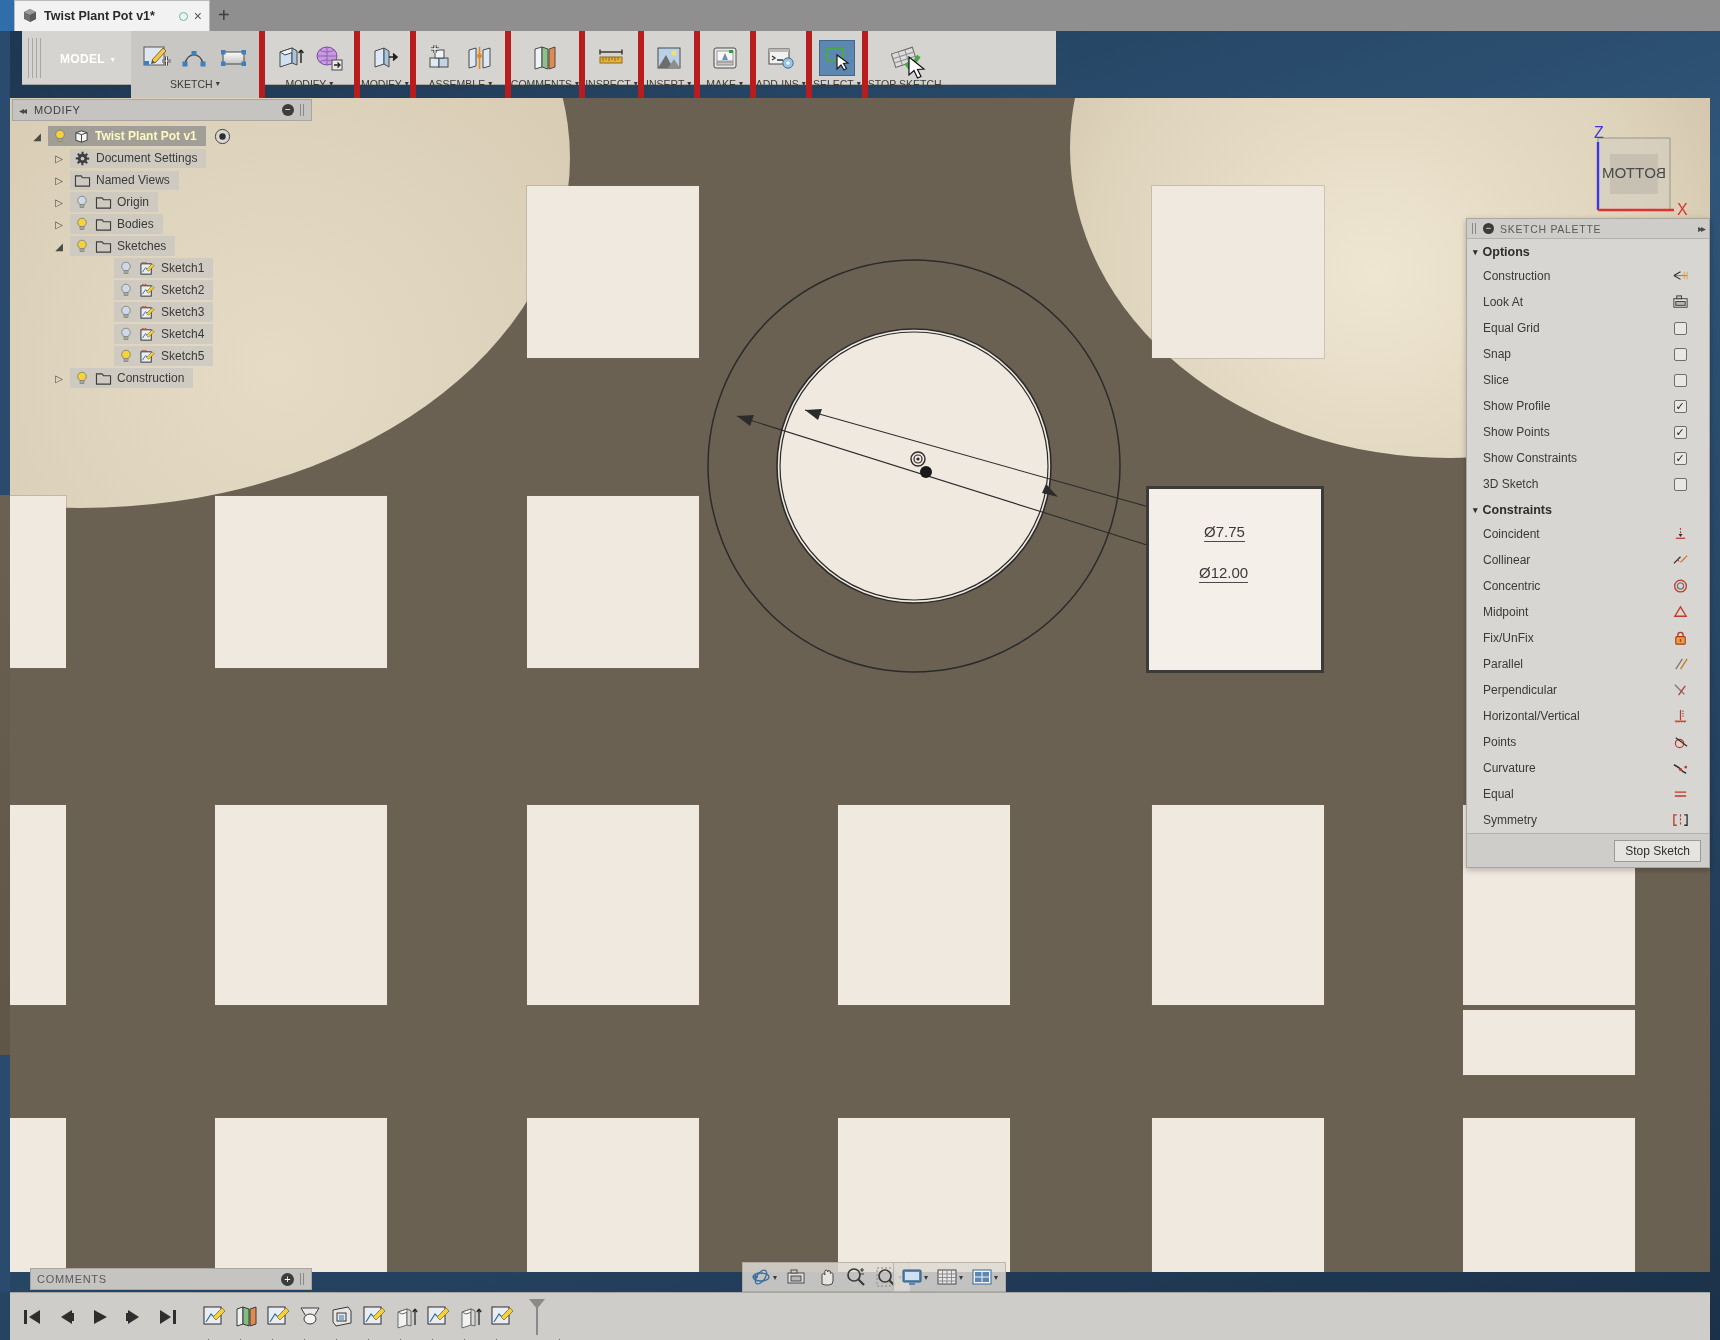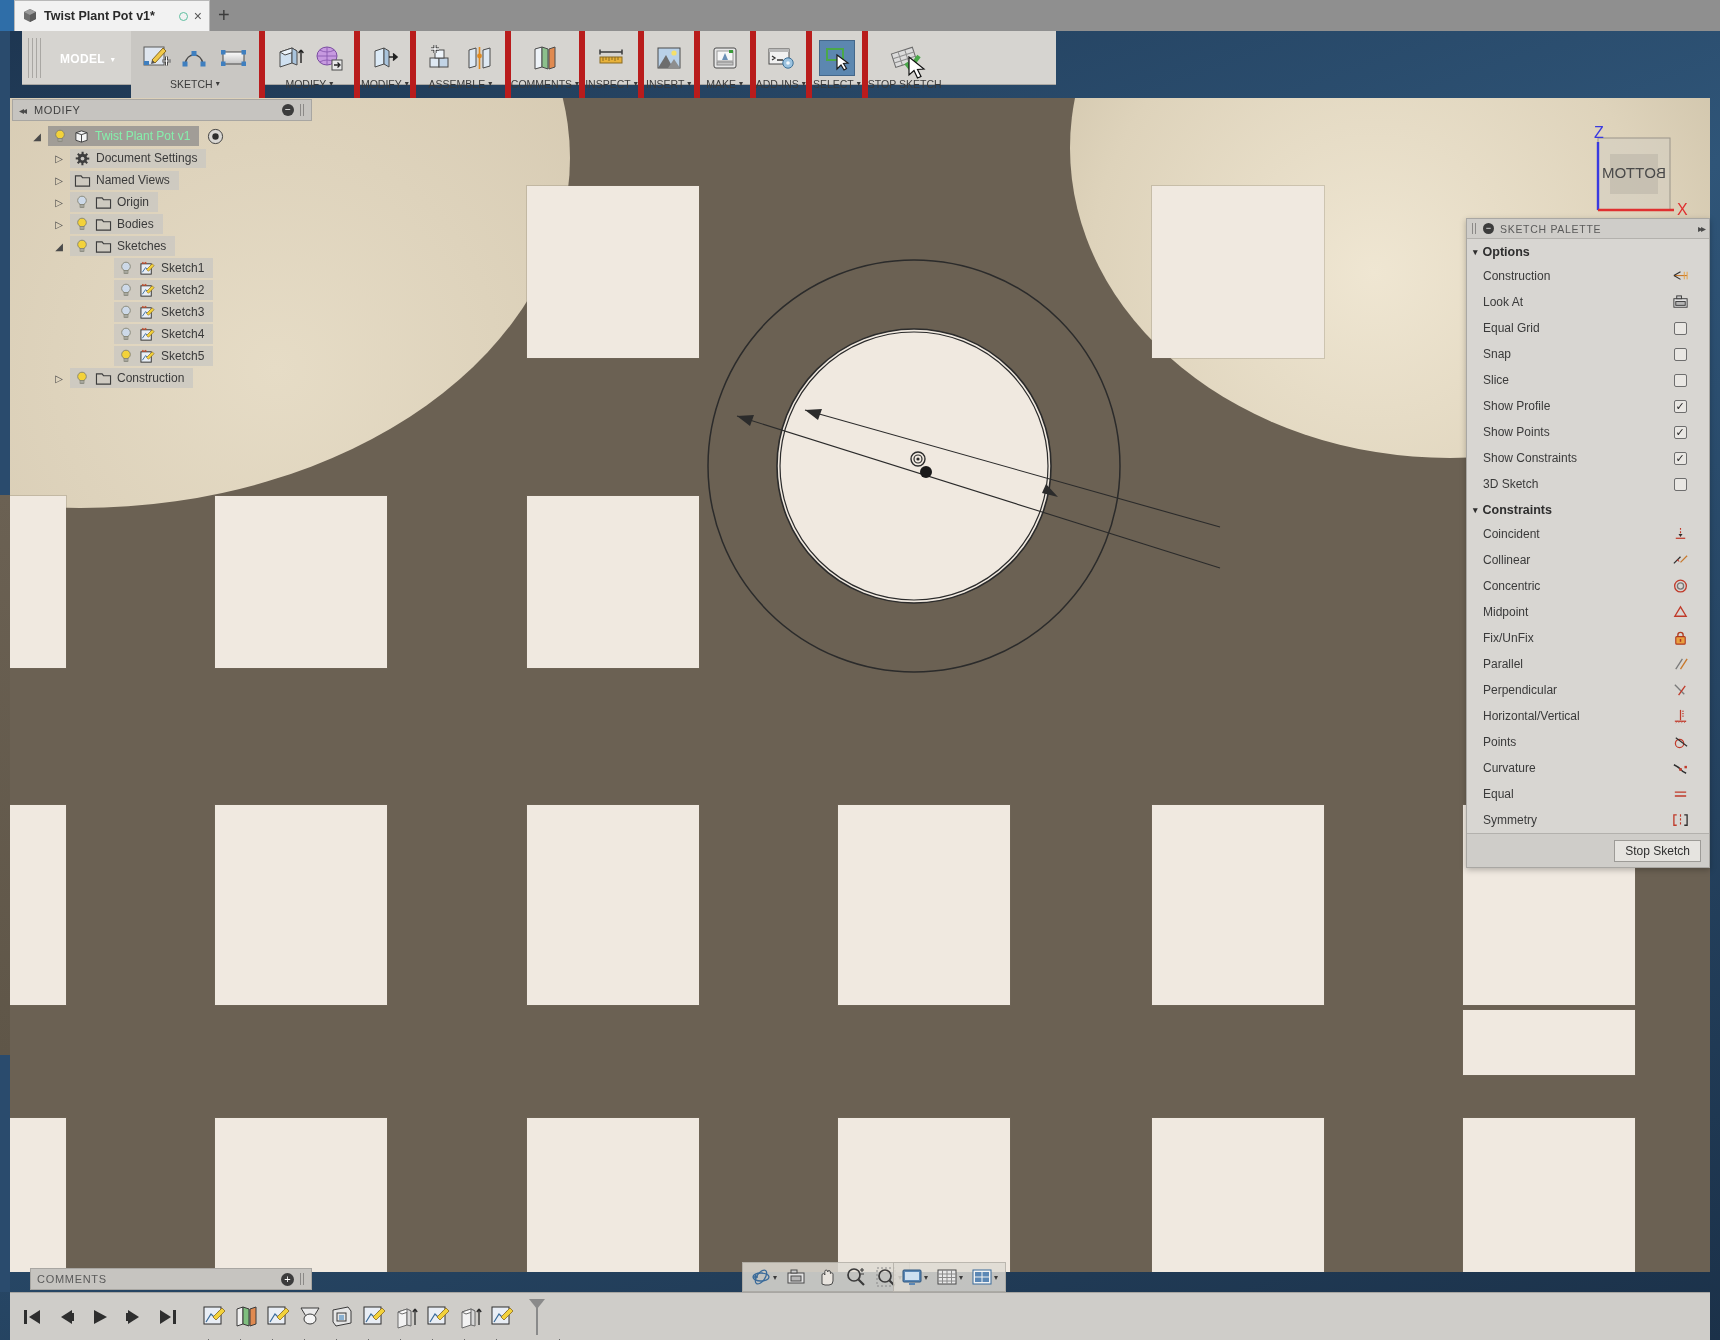--- a/index.html
+++ b/index.html
@@ -141,21 +141,21 @@
 
   .tree { padding-top: 4px; }
   .tnode {
     display: flex; align-items: center; height: 22px; gap: 4px;
     font-size: 12px; color: #3a3a3a; cursor: pointer; width: max-content;
   }
   .tnode .label {
     background: rgba(200,198,194,.72); padding: 2px 9px 2px 4px;
     white-space: nowrap;
   }
-  .tnode.root .label { background: rgba(150,148,144,.85); font-weight: normal; color: #86efac; }
+  .tnode.root .label { background: rgba(150,148,144,.85); font-weight: bold; color: #fef9c3; }
   .twisty { width: 14px; text-align: center; font-size: 10px; color: #4a4a4a; }
   .bulb { width: 16px; height: 16px; }
   .ficon { width: 17px; height: 15px; }
 
   
   .palette {
     position: absolute; left: 1466px; top: 218px; width: 244px;
     background: #d8d6d2; border: 1px solid #a9a7a3;
     box-shadow: 0 2px 6px rgba(0,0,0,.25);
   }
@@ -540,20 +540,24 @@
       <path d="M727 318 L1210 470" stroke="#2b2b2b" stroke-width="1.1" fill="none"></path>
       <polygon points="727,318 744,317 740,328" fill="#2b2b2b"></polygon>
       <polygon points="1048,399 1032,395 1036,386" fill="#2b2b2b"></polygon>
 
       <circle cx="908" cy="361" r="7" fill="none" stroke="#2b2b2b" stroke-width="1.4"></circle>
       <circle cx="908" cy="361" r="4" fill="none" stroke="#2b2b2b" stroke-width="1.2"></circle>
       <circle cx="908" cy="361" r="1.6" fill="#2b2b2b"></circle>
       <circle cx="916" cy="374" r="6" fill="#1a1a1a"></circle>
     </svg>
 
+    <div class="dim-tile" style="left:1136px; top:388px; width:178px; height:187px;">
+      <span class="dim-text" style="left:55px; top:34px;">Ø7.75</span>
+      <span class="dim-text" style="left:50px; top:75px;">Ø12.00</span>
+    </div>
 
     <svg class="viewcube" viewBox="0 0 120 120">
       <rect x="22" y="22" width="72" height="72" fill="rgba(210,205,195,.5)" stroke="#9a9489"></rect>
       <rect x="34" y="38" width="48" height="40" fill="rgba(180,174,162,.45)"></rect>
       <g transform="translate(58,62) scale(-1,1)">
         <text x="0" y="0" font-family="Liberation Sans, sans-serif" font-size="15" fill="#4a4a4a" text-anchor="middle">BOTTOM</text>
       </g>
       <path d="M22 94 V26" stroke="#3a3ae0" stroke-width="2.4"></path>
       <path d="M22 94 H98" stroke="#e03030" stroke-width="2.4"></path>
       <text x="18" y="22" font-size="16" fill="#3a3ae0" font-family="Liberation Sans, sans-serif">Z</text>

